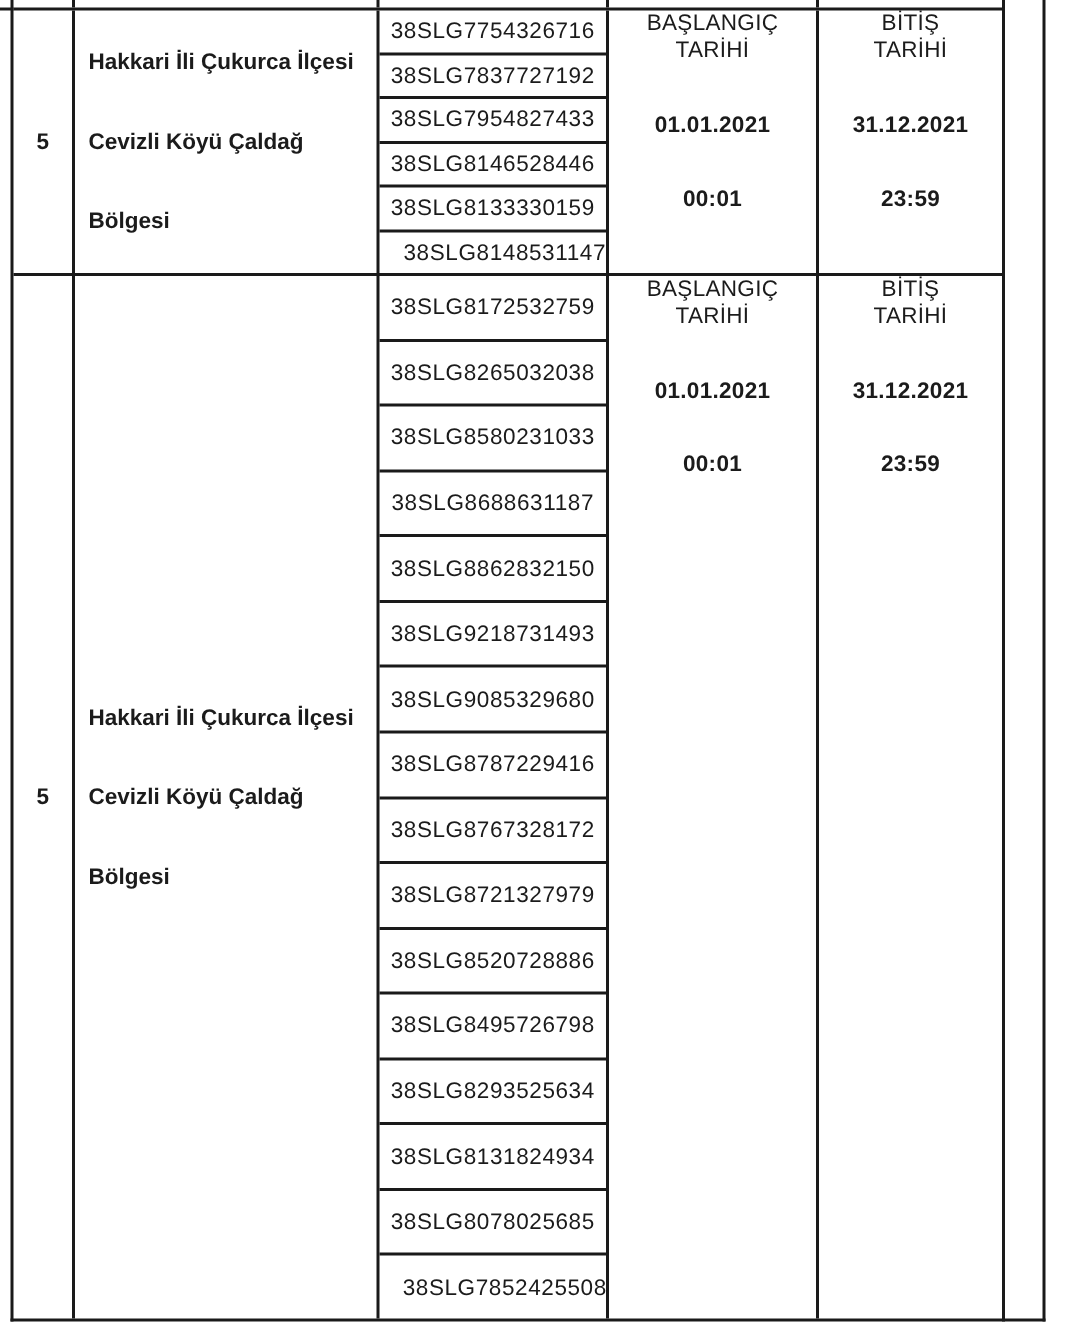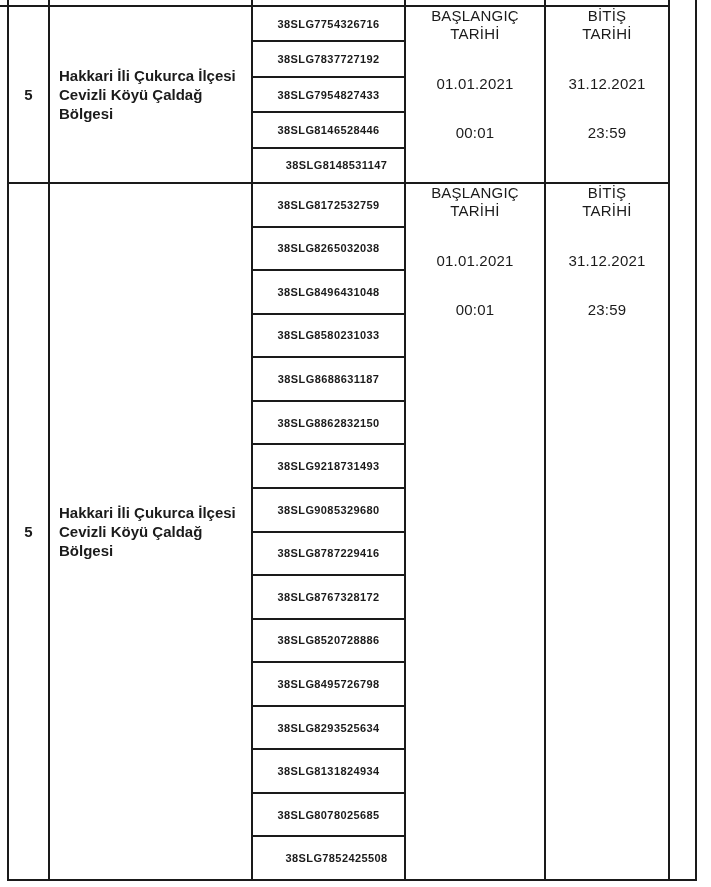--- a/index.html
+++ b/index.html
@@ -35,35 +35,35 @@
   }
   .group-row{display:flex;min-height:0;}
   .group-row.first{flex:0 0 177px;border-bottom:2px solid var(--border);}
   .group-row.second{flex:1 1 auto;}
   .c{min-width:0;}
   .c-no{flex:0 0 41px;border-right:2px solid var(--border);
         display:flex;align-items:center;justify-content:center;
         font-weight:700;font-size:15px;}
   .c-loc{flex:0 0 203px;border-right:2px solid var(--border);
         display:flex;flex-direction:column;justify-content:center;
-        padding:0 8px 0 9px;font-weight:700;font-size:15px;line-height:19px;}
+        padding:0 8px 0 9px;font-weight:700;font-size:15px;line-height:19px;gap:34px;}
   .c-serials{flex:0 0 153px;border-right:2px solid var(--border);
         display:flex;flex-direction:column;}
   .c-start{flex:0 0 140px;border-right:2px solid var(--border);}
   .c-end{flex:1 1 auto;}
   .datecell{
     display:flex;flex-direction:column;align-items:center;
     text-align:center;row-gap:32px;height:100%;
   }
   .datecell .hdr{font-size:15px;font-weight:400;line-height:18px;letter-spacing:.2px;}
-  .datecell .val{font-size:15px;font-weight:400;letter-spacing:.2px;}
+  .datecell .val{font-size:15px;font-weight:700;letter-spacing:.2px;}
   .serial-row{
     flex:1 1 0;display:flex;align-items:center;justify-content:center;
     border-bottom:2px solid var(--border);
-    font-size:11px;font-weight:700;letter-spacing:.4px;white-space:nowrap;
+    font-size:15px;font-weight:400;letter-spacing:.4px;white-space:nowrap;
   }
   .serial-row:last-child{border-bottom:none;padding-left:16px;}
   .narrow-col{
     position:absolute;left:670px;top:0;width:27px;height:881px;
     border-right:2px solid var(--border);
     border-bottom:2px solid var(--border);
   }
   
   .spacer-row .c{height:100%;}
 </style>
@@ -88,20 +88,21 @@
       <div class="c c-loc">
         <div>Hakkari İli Çukurca İlçesi</div>
         <div>Cevizli Köyü Çaldağ</div>
         <div>Bölgesi</div>
       </div>
       <div class="c c-serials">
           <div class="serial-row">38SLG7754326716</div>
           <div class="serial-row">38SLG7837727192</div>
           <div class="serial-row">38SLG7954827433</div>
           <div class="serial-row">38SLG8146528446</div>
+          <div class="serial-row">38SLG8133330159</div>
           <div class="serial-row">38SLG8148531147</div>
         </div>
       <div class="c c-start">
         <div class="datecell">
           <div class="hdr">
             <div>BAŞLANGIÇ</div>
             <div>TARİHİ</div>
           </div>
           <div class="val">01.01.2021</div>
           <div class="val">00:01</div>
@@ -122,28 +123,28 @@
     <div class="group-row second">
       <div class="c c-no">5</div>
       <div class="c c-loc">
         <div>Hakkari İli Çukurca İlçesi</div>
         <div>Cevizli Köyü Çaldağ</div>
         <div>Bölgesi</div>
       </div>
       <div class="c c-serials">
           <div class="serial-row">38SLG8172532759</div>
           <div class="serial-row">38SLG8265032038</div>
-          <div class="serial-row">38SLG8496431048</div>
           <div class="serial-row">38SLG8580231033</div>
           <div class="serial-row">38SLG8688631187</div>
           <div class="serial-row">38SLG8862832150</div>
           <div class="serial-row">38SLG9218731493</div>
           <div class="serial-row">38SLG9085329680</div>
           <div class="serial-row">38SLG8787229416</div>
           <div class="serial-row">38SLG8767328172</div>
+          <div class="serial-row">38SLG8721327979</div>
           <div class="serial-row">38SLG8520728886</div>
           <div class="serial-row">38SLG8495726798</div>
           <div class="serial-row">38SLG8293525634</div>
           <div class="serial-row">38SLG8131824934</div>
           <div class="serial-row">38SLG8078025685</div>
           <div class="serial-row">38SLG7852425508</div>
         </div>
       <div class="c c-start">
         <div class="datecell">
           <div class="hdr">

